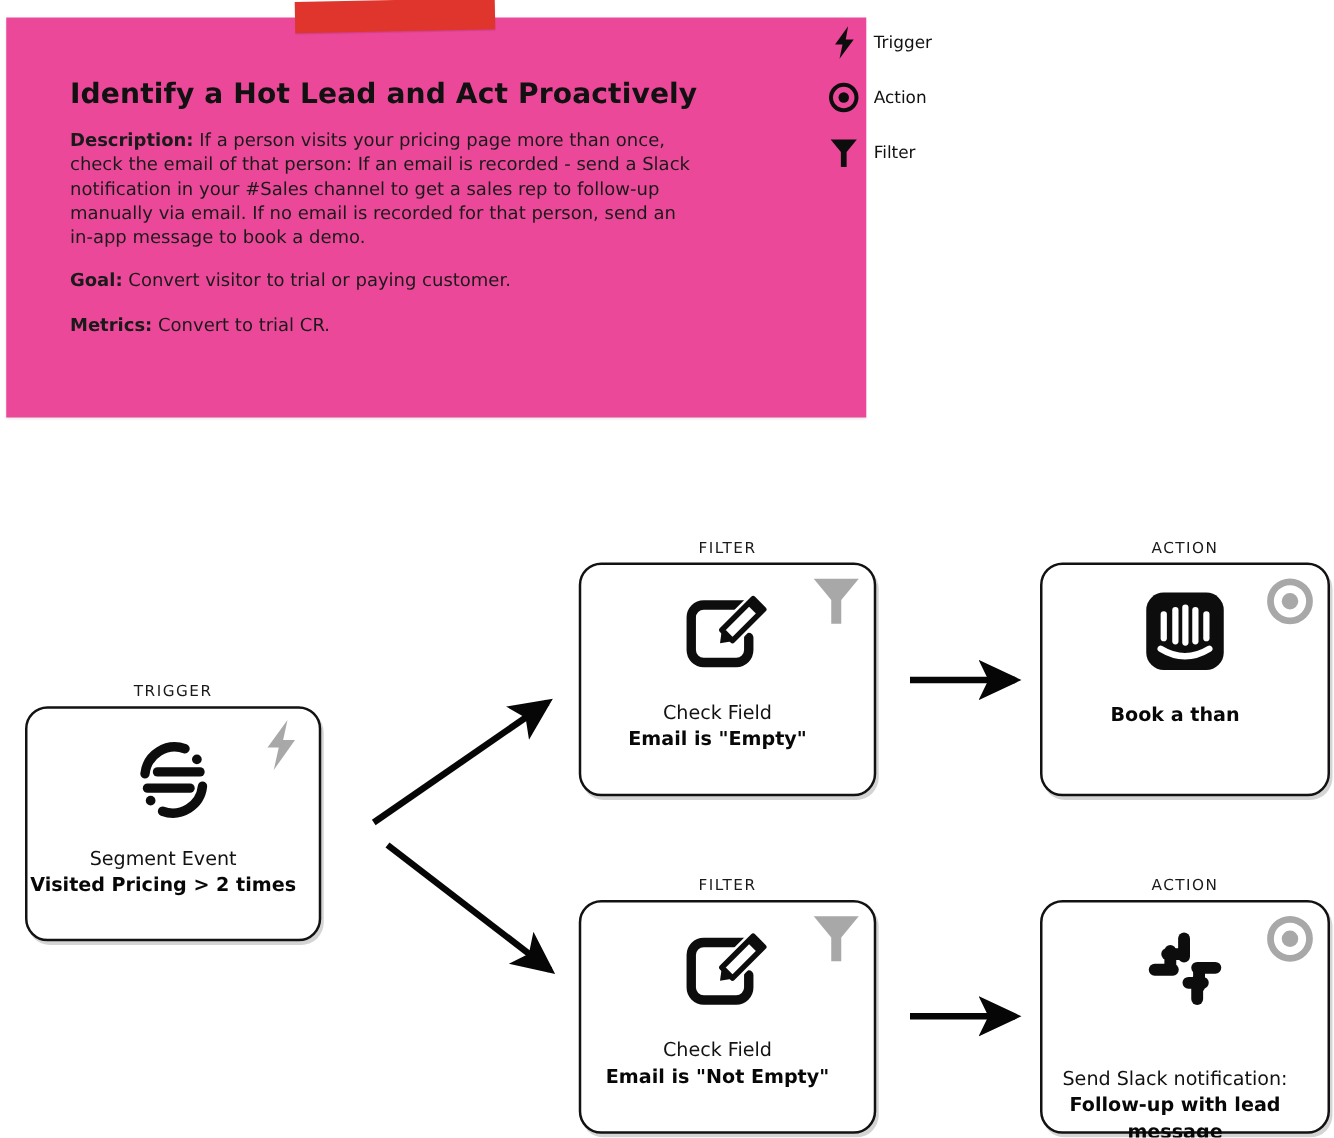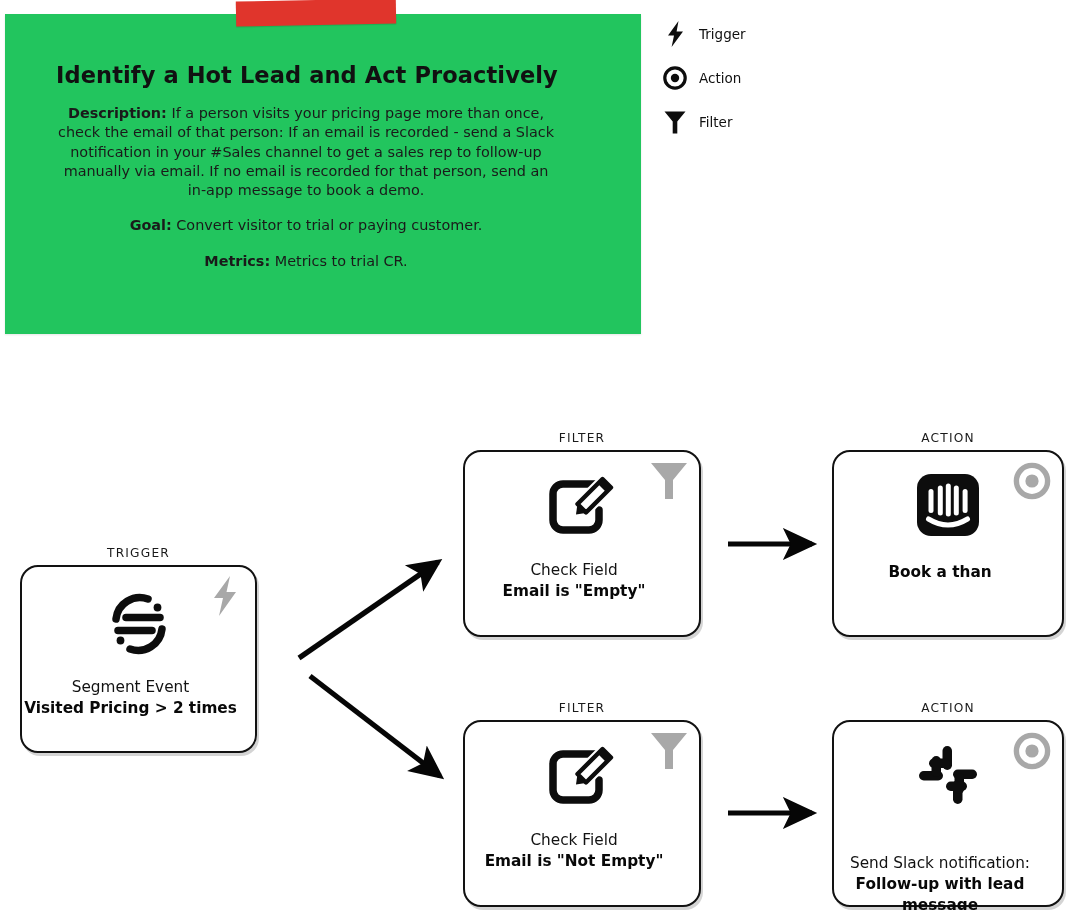--- a/index.html
+++ b/index.html
@@ -14,23 +14,23 @@
     overflow: hidden;
     font-family: "DejaVu Sans", "Liberation Sans", sans-serif;
     color: #111111;
   }
 
   
   #sticky-note {
     position: absolute;
     left: 5px;
     top: 14px;
-    width: 636px;
+    width: 688px;
     height: 320px;
-    background: #22c55e;
+    background: #ec4899;
     box-shadow: 0 1px 2px rgba(0,0,0,0.10);
   }
   #tape {
     position: absolute;
     left: 236px;
     top: 0px;
     width: 160px;
     height: 25px;
     background: #e0352c;
     transform: rotate(-1.1deg);
@@ -48,21 +48,20 @@
     color: #111111;
   }
   #note-body {
     position: absolute;
     left: 51px;
     top: 90px;
     width: 500px;
     font-size: 14.4px;
     line-height: 19.3px;
     color: #1a1a1a;
-    text-align: center;
   }
   #note-body p { margin: 0 0 16px 0; }
   #note-body p:last-child { margin-bottom: 0; }
   #note-body .lbl { font-weight: bold; }
 
   
   #legend {
     position: absolute;
     left: 660px;
     top: 18px;
@@ -161,21 +160,21 @@
   svg { display: block; overflow: visible; }
 </style>
 </head>
 <body>
 
 <div id="sticky-note">
   <div id="note-title">Identify a Hot Lead and Act Proactively</div>
   <div id="note-body">
     <p><span class="lbl">Description:</span><span> If a person visits your pricing page more than once, check the email of that person: If an email is recorded - send a Slack notification in your #Sales channel to get a sales rep to follow-up manually via email. If no email is recorded for that person, send an in-app message to book a demo.</span></p>
     <p><span class="lbl">Goal:</span><span> Convert visitor to trial or paying customer.</span></p>
-    <p><span class="lbl">Metrics:</span><span> Metrics to trial CR.</span></p>
+    <p><span class="lbl">Metrics:</span><span> Convert to trial CR.</span></p>
   </div>
 </div>
 <div id="tape"></div>
 
 <div id="legend">
 
   <div class="legend-row">
     <span class="legend-glyph">
       <svg width="17" height="26" viewBox="0 0 17 26">
           <path d="M11.5 0 L1 14.5 H7 L4.6 26 L16 10.5 H9.6 Z" fill="#0d0d0d"></path>

